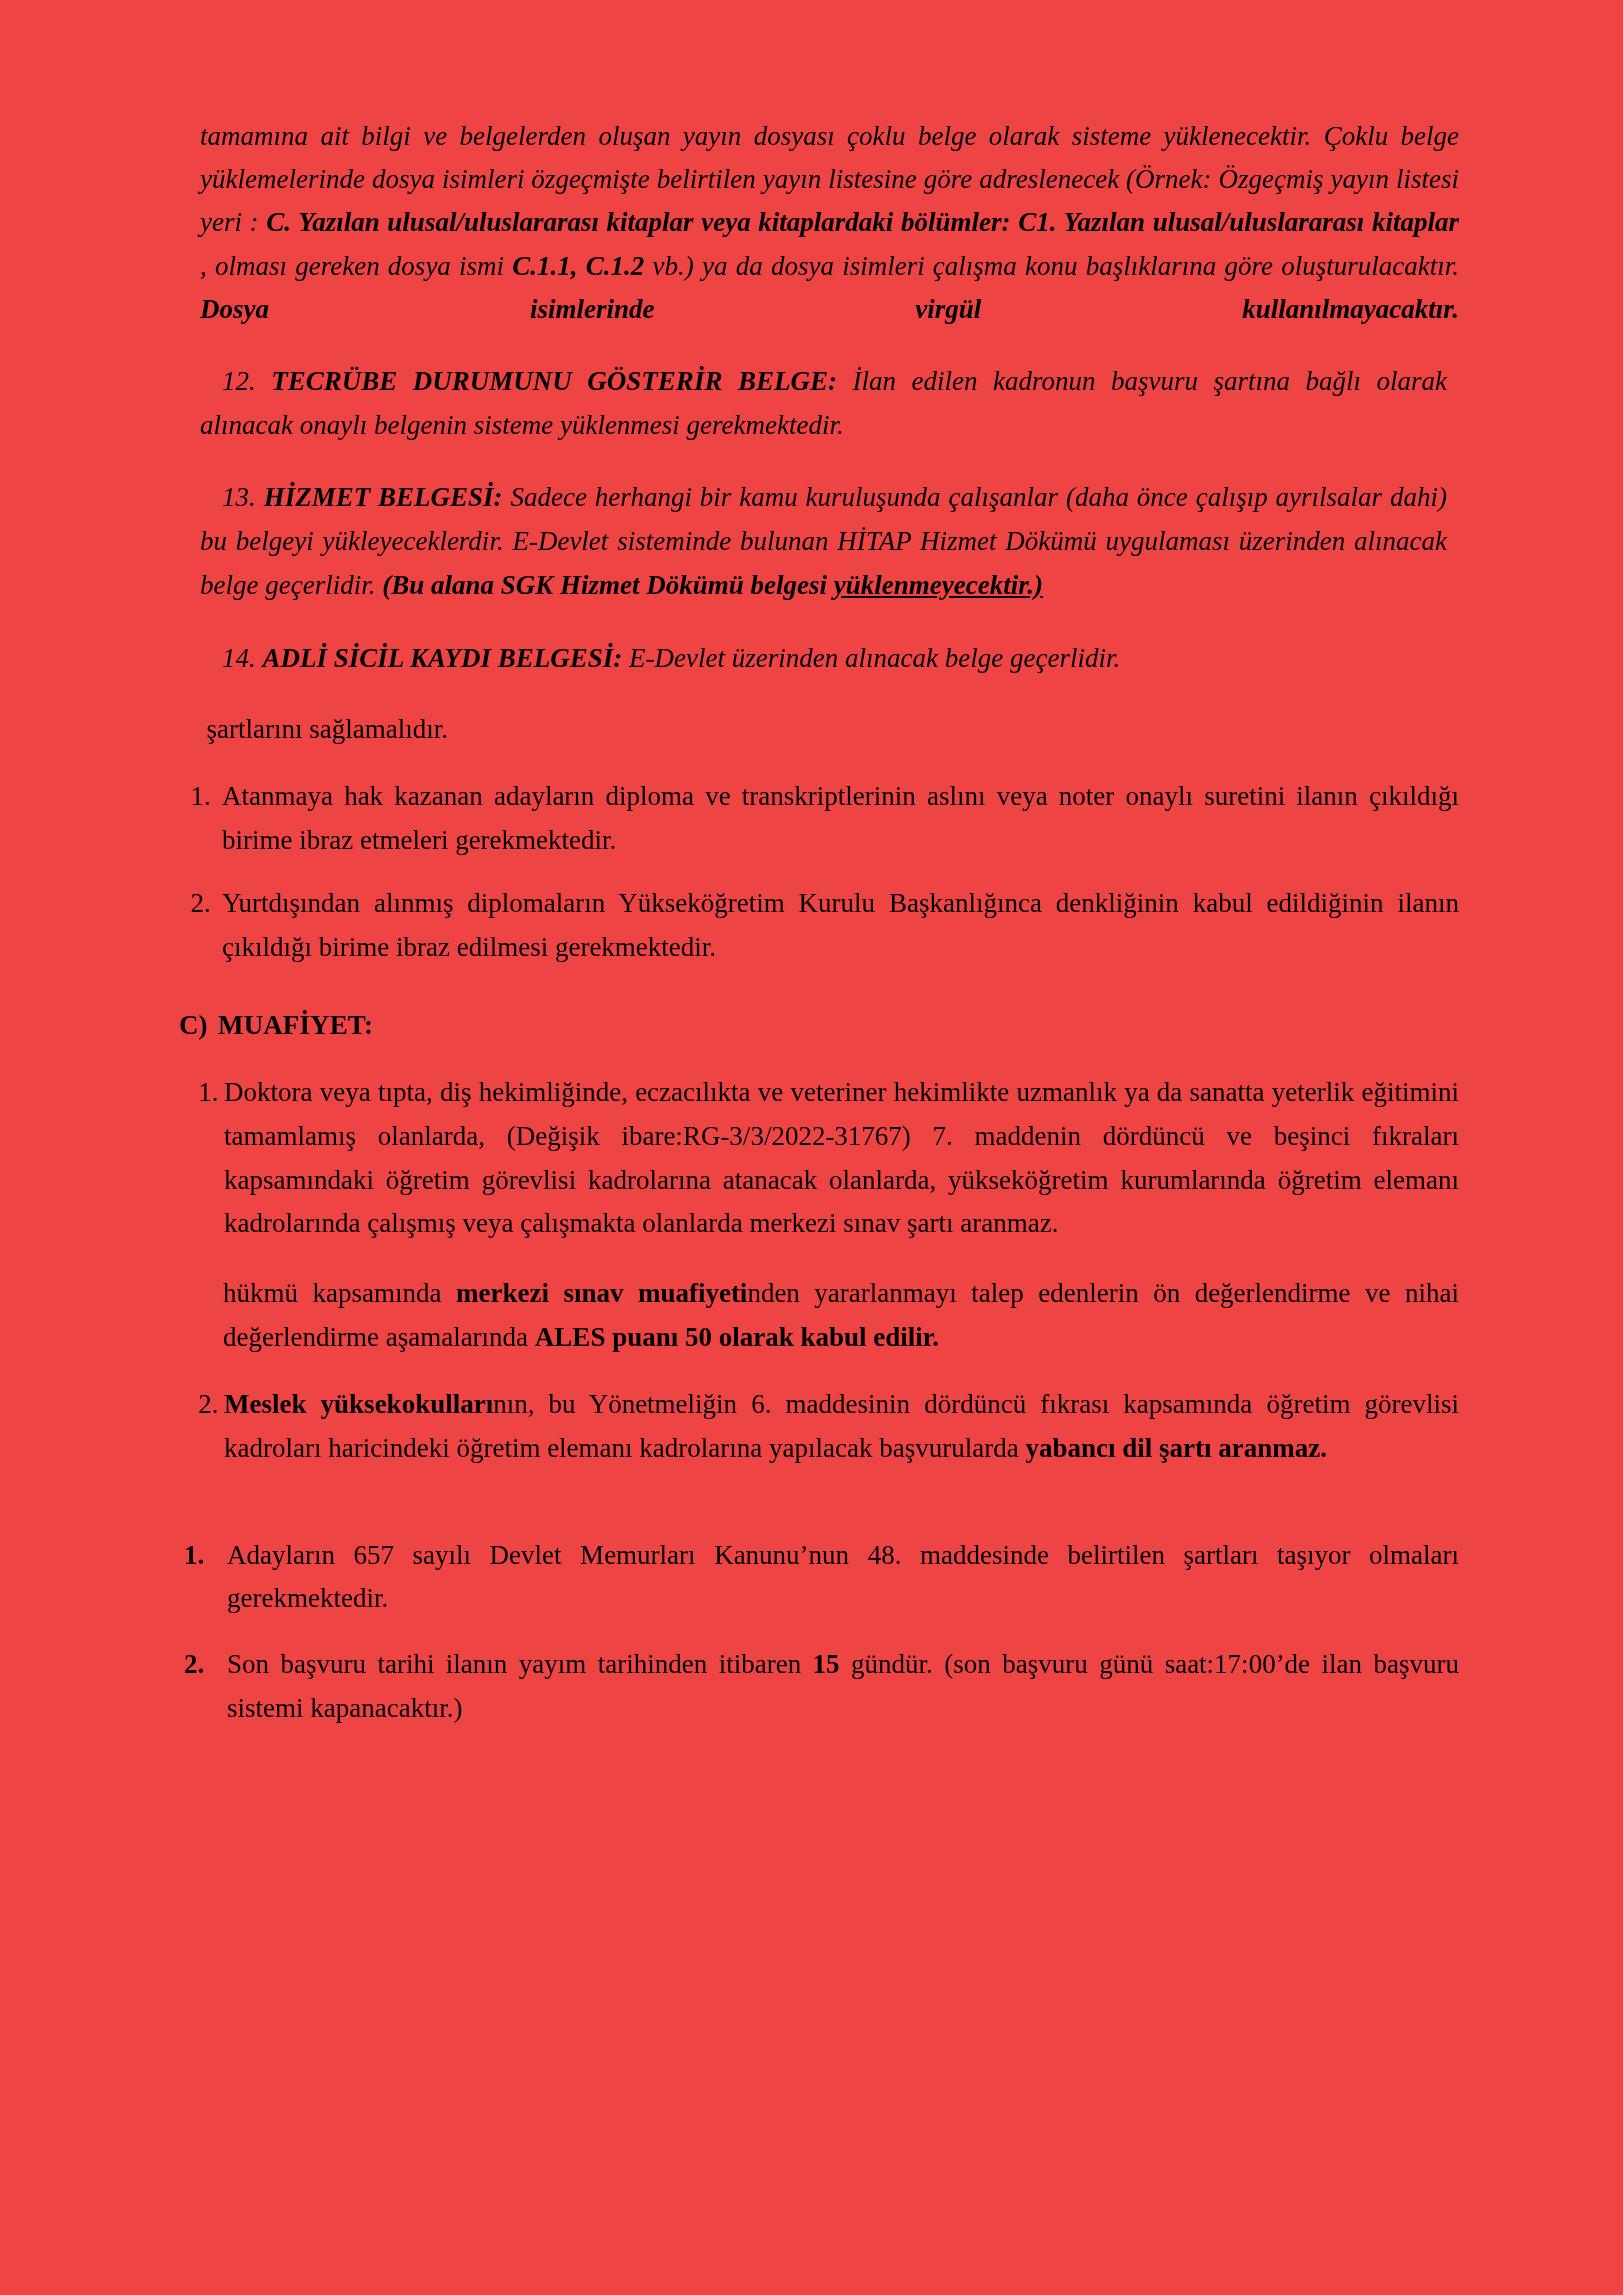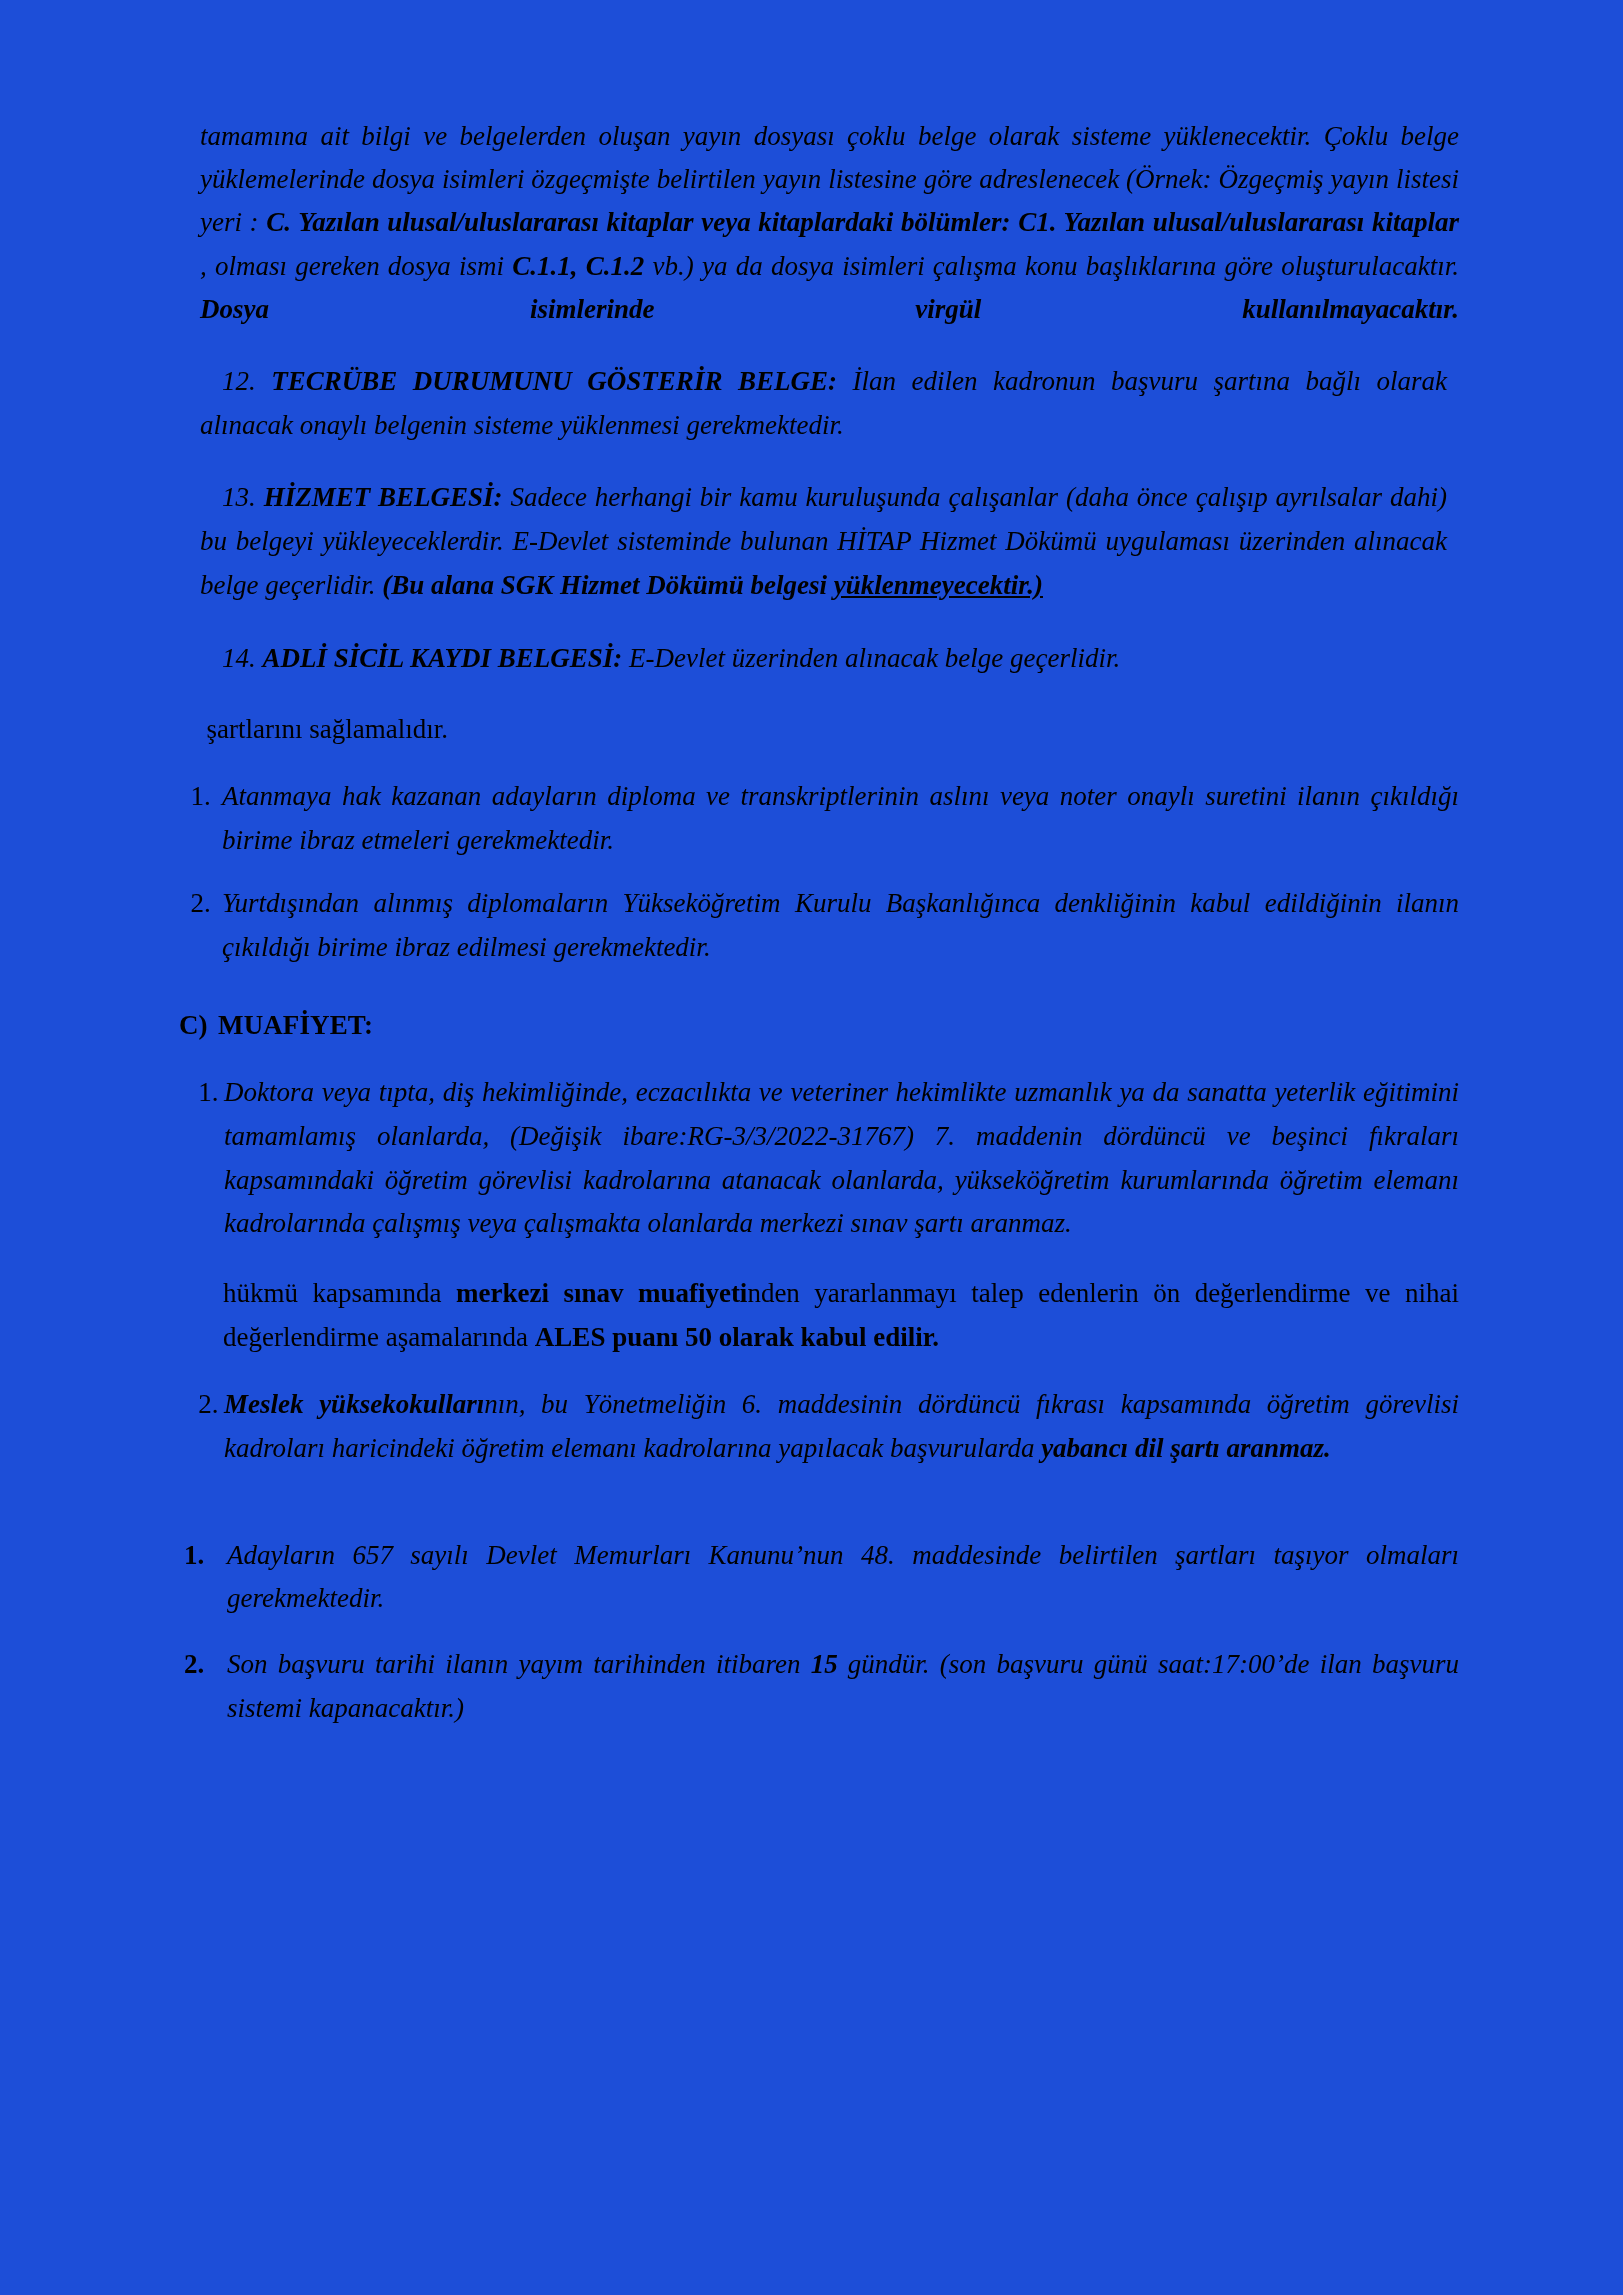--- a/index.html
+++ b/index.html
@@ -8,21 +8,21 @@
     background: #ffffff;
   }
   body {
     font-family: "Liberation Serif", "DejaVu Serif", serif;
     color: #000000;
   }
   .page {
     position: relative;
     width: 1623px;
     height: 2295px;
-    background: #1d4ed8;
+    background: #ef4444;
     box-sizing: border-box;
     padding: 115px 164px 111px 171px;
     overflow: hidden;
   }
   .doc {
     font-size: 27px;
     line-height: 1.62;
   }
 
   
@@ -84,21 +84,20 @@
     width: 42px;
     text-align: left;
     padding-left: 22px;
     box-sizing: border-box;
   }
   .numlist .marker.bold { font-weight: bold; }
   .numlist .body {
     flex: 1 1 auto;
     text-align: justify;
     text-align-last: left;
-    font-style: italic;
   }
 
   
   .cbody {
     margin: 26px 0 0 52px;
     text-align: justify;
     text-align-last: left;
   }
 
   .d-block { margin-top: 63px; }

